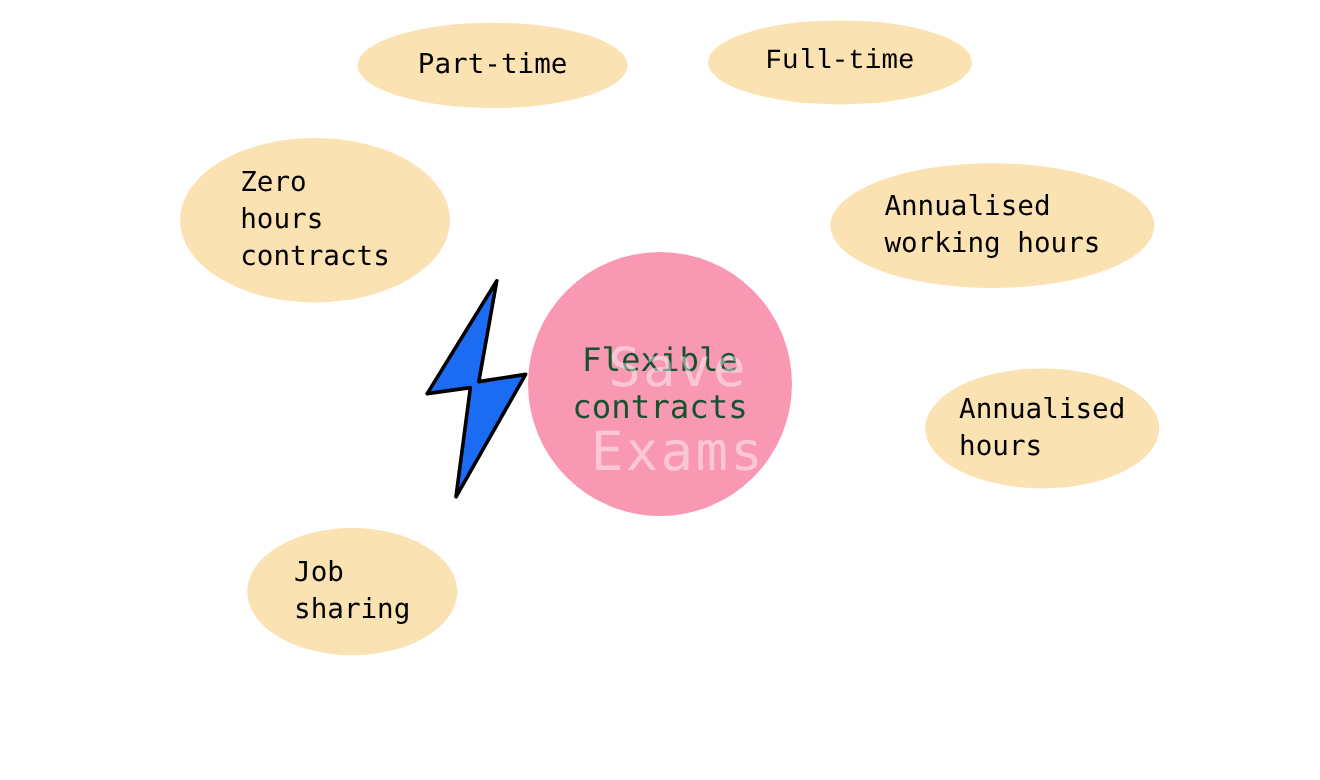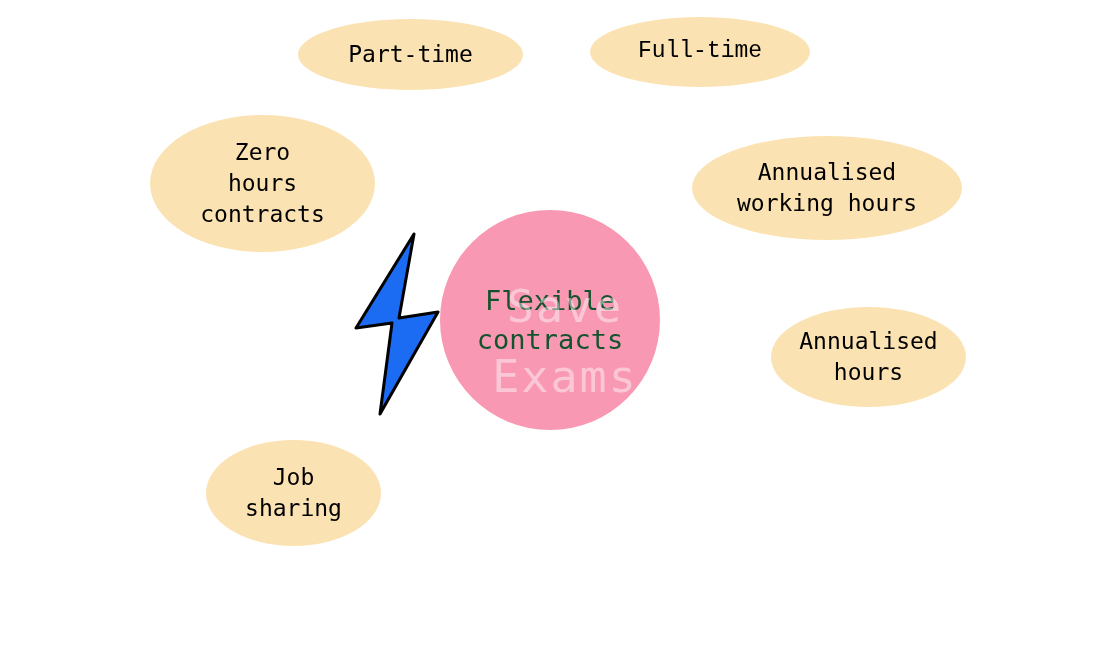--- a/index.html
+++ b/index.html
@@ -16,21 +16,20 @@
     background: #ffffff;
     overflow: hidden;
   }
   .node {
     position: absolute;
     background: #fbe2b2;
     border-radius: 50%;
     display: flex;
     align-items: center;
     justify-content: center;
-    text-align: center;
     white-space: pre-line;
     font-size: 23px;
     line-height: 1.35;
     color: #000;
   }
   .center-node {
     position: absolute;
     left: 440px; top: 210px; width: 220px; height: 220px;
     background: #f898b3;
     border-radius: 50%;

